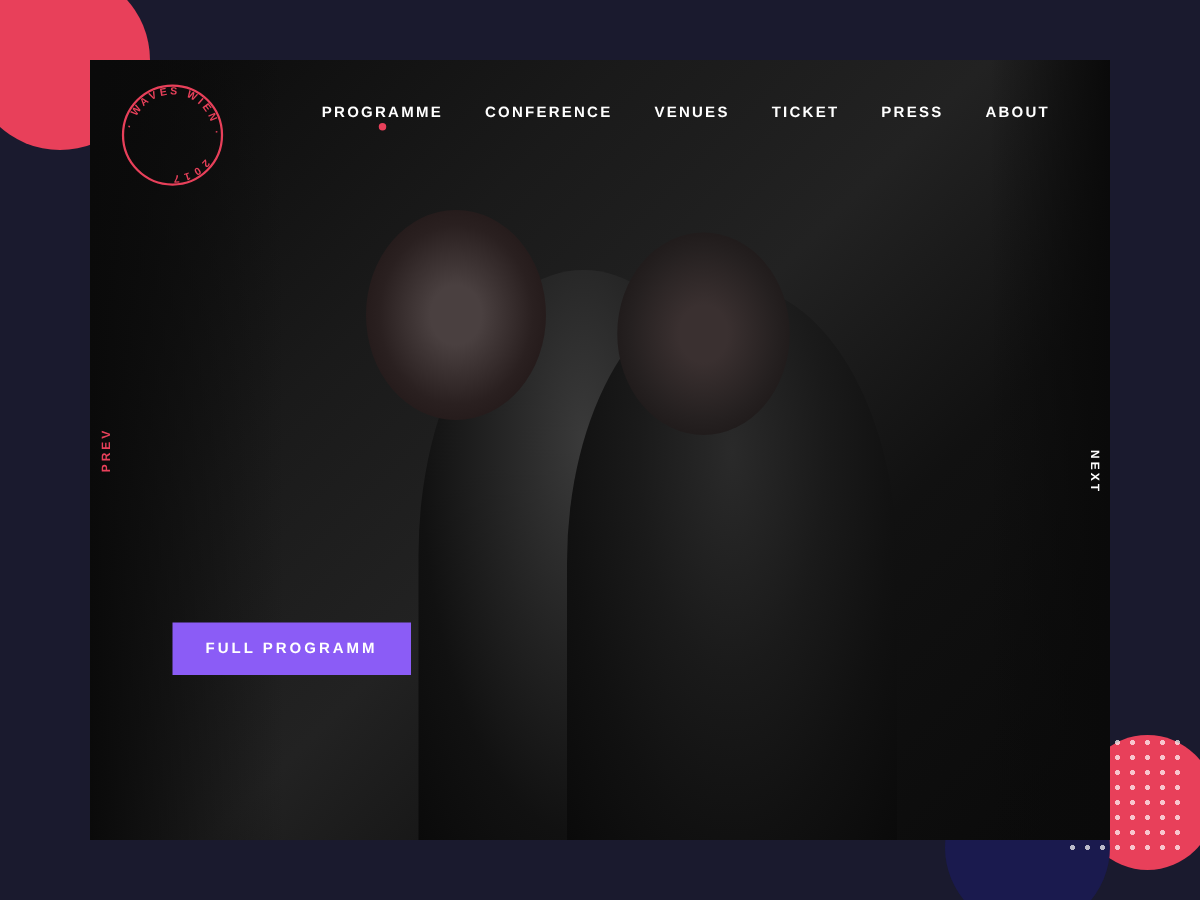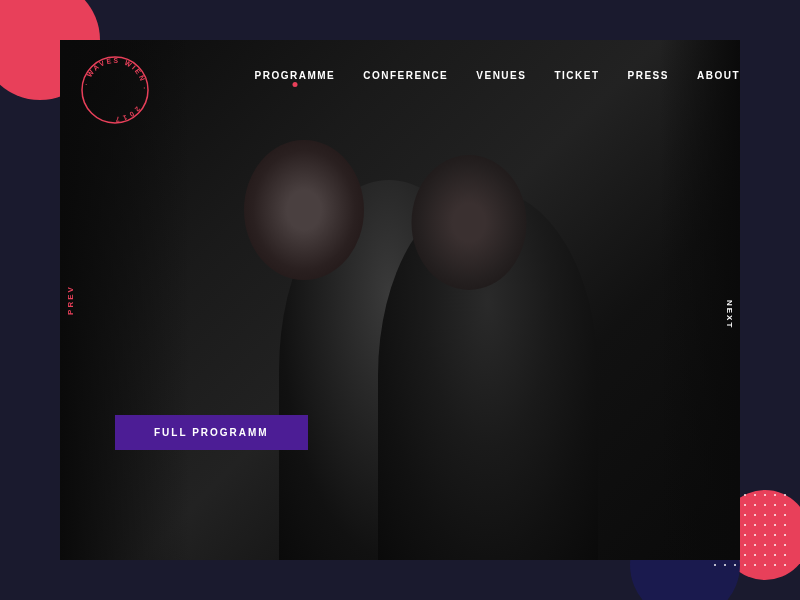--- a/index.html
+++ b/index.html
@@ -135,20 +135,21 @@
     
     .nav {
       position: absolute;
       top: 0;
       left: 0;
       right: 0;
       height: 70px;
       display: flex;
       align-items: center;
       justify-content: flex-end;
+      padding-right: 40px;
       z-index: 10;
     }
 
     .nav-items {
       display: flex;
       gap: 28px;
       align-items: center;
     }
 
     .nav-item {
@@ -217,27 +218,27 @@
       text-transform: uppercase;
       cursor: pointer;
     }
 
     
     .cta-button {
       position: absolute;
       bottom: 110px;
       left: 55px;
       z-index: 10;
-      background: #4c1d95;
+      background: #8b5cf6;
       color: #ffffff;
       font-size: 10px;
       font-weight: 700;
       letter-spacing: 2px;
       text-transform: uppercase;
-      padding: 12px 39px;
+      padding: 12px 22px;
       cursor: pointer;
       border: none;
     }
 
     
     .side-overlay-left {
       position: absolute;
       top: 0;
       left: 0;
       width: 130px;

